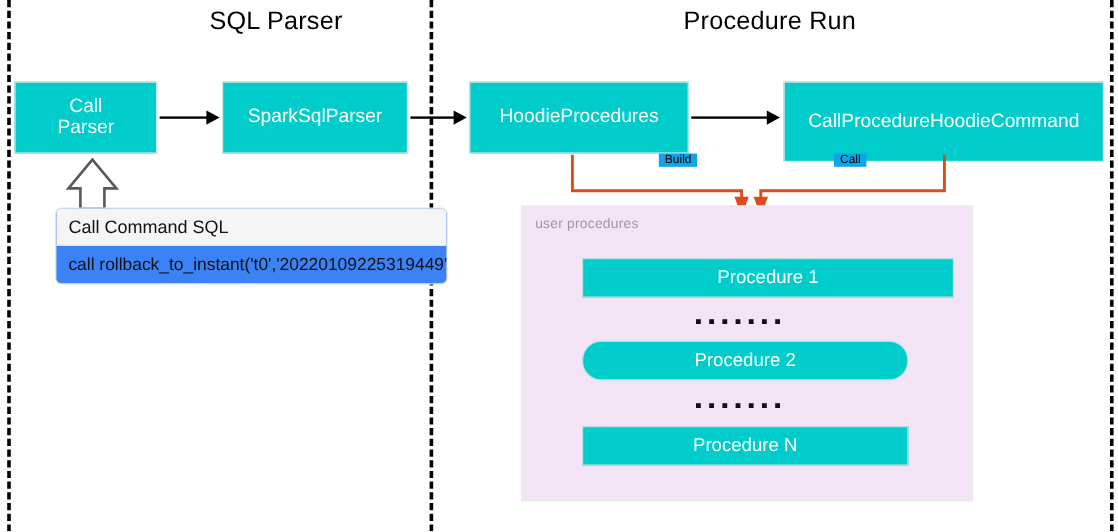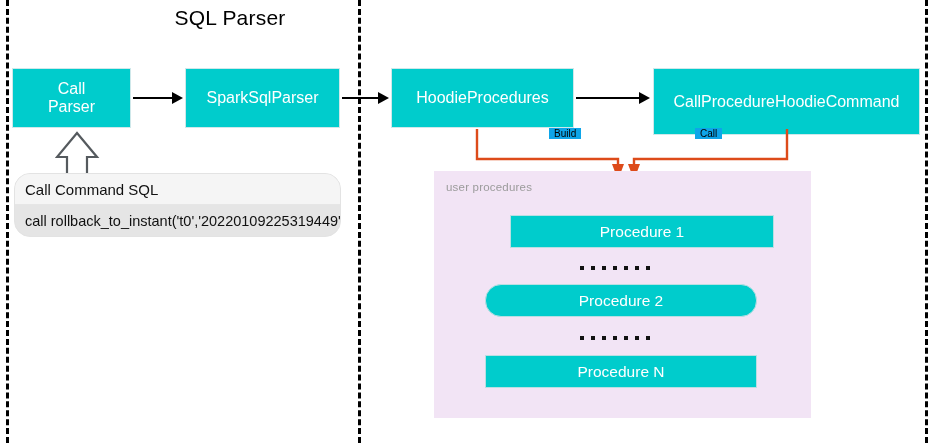--- a/index.html
+++ b/index.html
@@ -58,24 +58,25 @@
     border-top: 6px solid transparent;
     border-bottom: 6px solid transparent;
     border-left: 11px solid #000000;
   }
   
   .hollow-arrow { position: absolute; }
   
   .sqltable {
     position: absolute;
     box-sizing: border-box;
-    border-radius: 16px;
+    border-radius: 5px;
     border: 1px solid #e3e3e3;
-    background: #e5e5e5;
+    background: #3b82f6;
     overflow: hidden;
+    margin-left: 32px;
   }
   .sqlrow {
     box-sizing: border-box;
     border-bottom: 1px solid #e6e6e6;
     padding: 5px 10px;
     font-size: 14.5px;
     color: #111111;
     white-space: nowrap;
     display: flex;
     align-items: center;
@@ -138,20 +139,21 @@
 </head>
 <body>
 
 <div id="canvas">
 
   <div class="vline" style="left:6px;"></div>
   <div class="vline" style="left:358px;"></div>
   <div class="vline" style="left:925px;"></div>
 
   <div class="section-title" style="left:6px; top:6px; width:352px;padding-left:48px;">SQL Parser</div>
+  <div class="section-title" style="left:358px; top:6px; width:567px;">Procedure Run</div>
 
   <div class="tealbox two-line" style="left:12px; top:68px; width:119px; height:60px; flex-direction:column;">
     <span>Call</span>
     <span>Parser</span>
   </div>
 
   <div class="arrow-line" style="left:133px; top:97px; width:40px;"></div>
   <div class="arrow-head" style="left:172px; top:92px;"></div>
 
   <div class="tealbox" style="left:185px; top:68px; width:155px; height:60px;text-align:center;">SparkSqlParser</div>
@@ -184,21 +186,21 @@
     <polygon points="634,180 628,164 640,164" fill="#DD4B1A"></polygon>
   </svg>
 
   <div class="conn-label" style="left:549px; top:128px;">Build</div>
   <div class="conn-label" style="left:695px; top:128px;">Call</div>
 
   <div class="panel" style="left:434px; top:171px; width:377px; height:247px;">
     <div class="panel-label">user procedures</div>
   </div>
 
-  <div class="procbox" style="left:510px; top:215px; width:264px; height:33px;">Procedure 1</div>
+  <div class="procbox" style="left:485px; top:215px; width:310px; height:33px;">Procedure 1</div>
 
   <div class="dots" style="left:580px; top:266px;">
     <i></i>
       <i></i>
       <i></i>
       <i></i>
       <i></i>
       <i></i>
       <i></i>
   </div>

